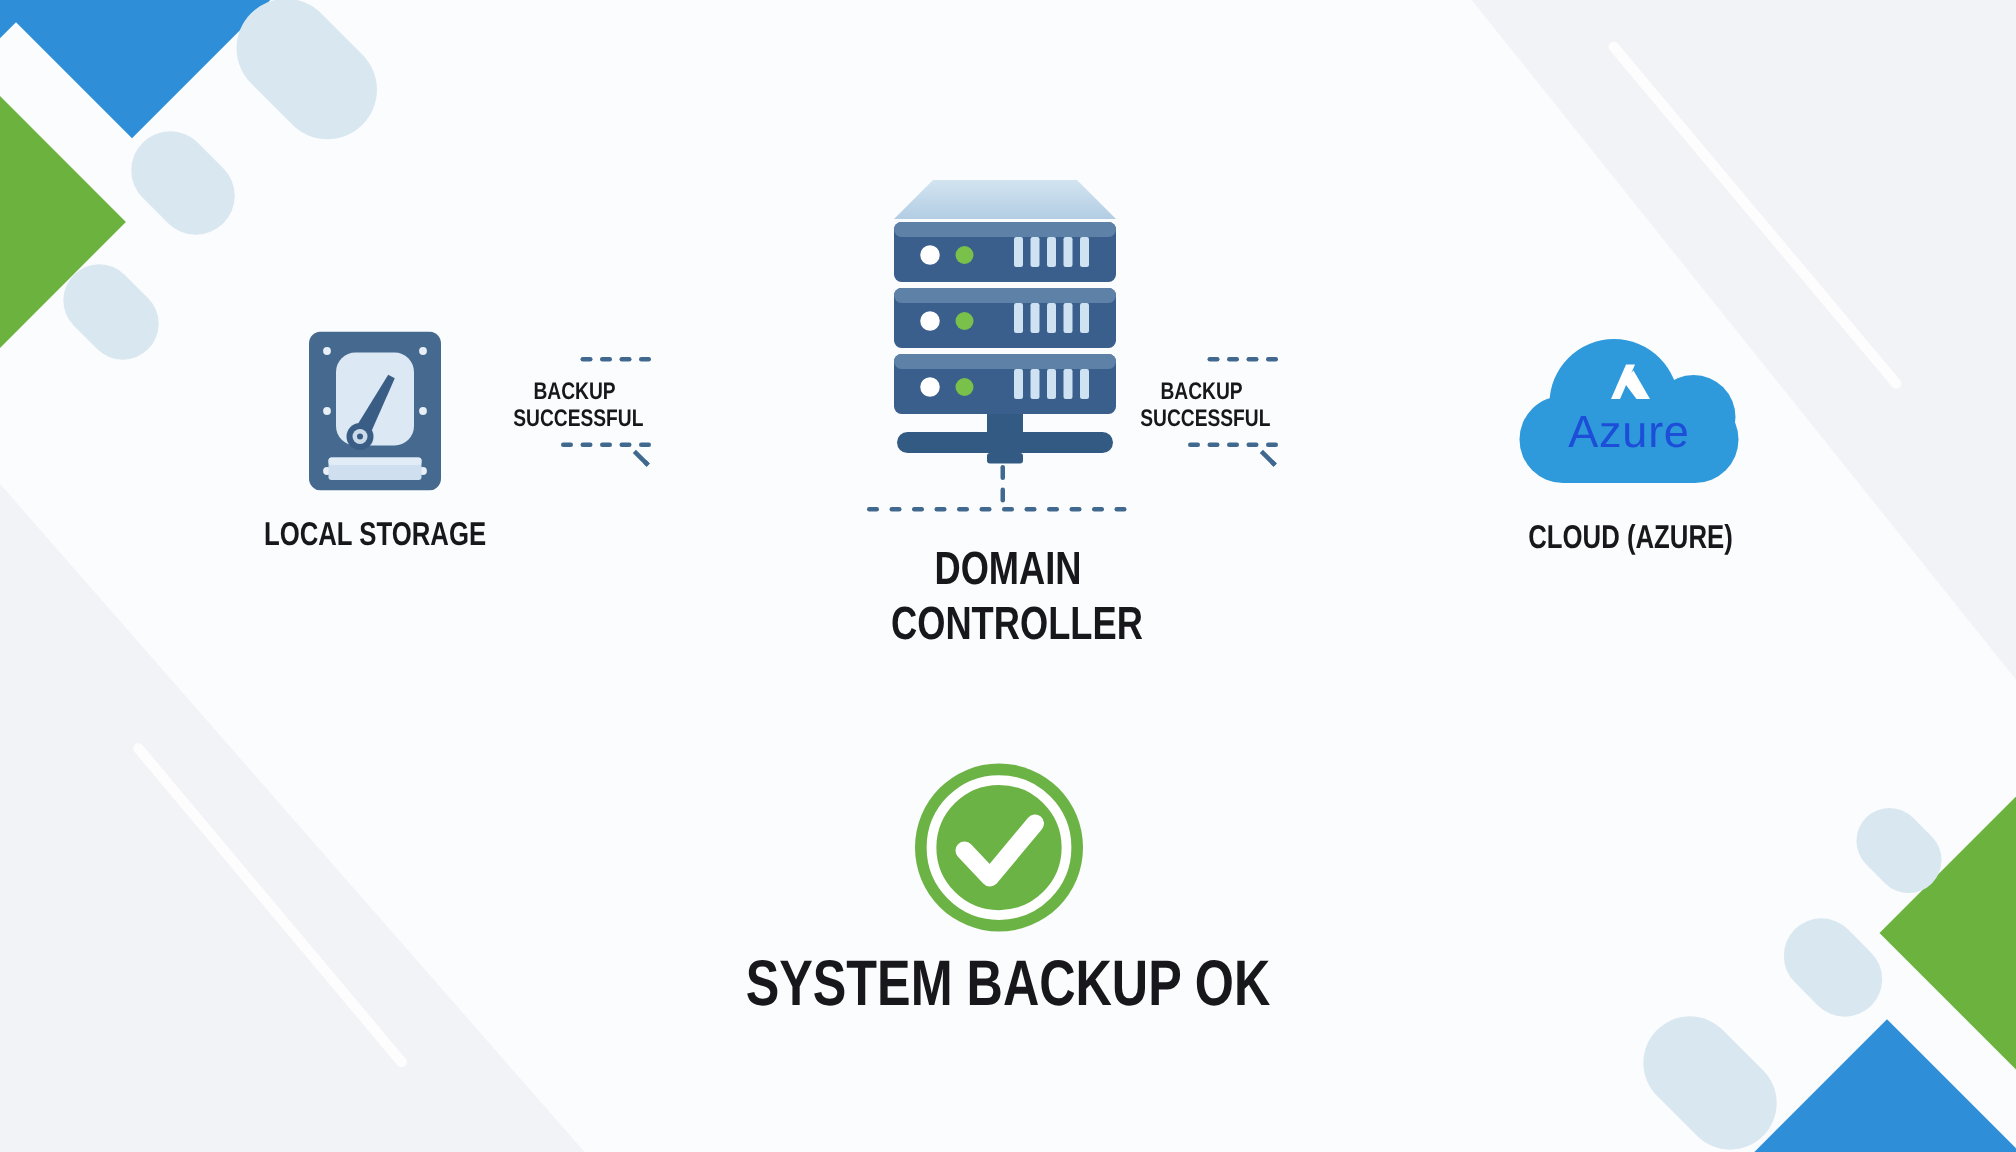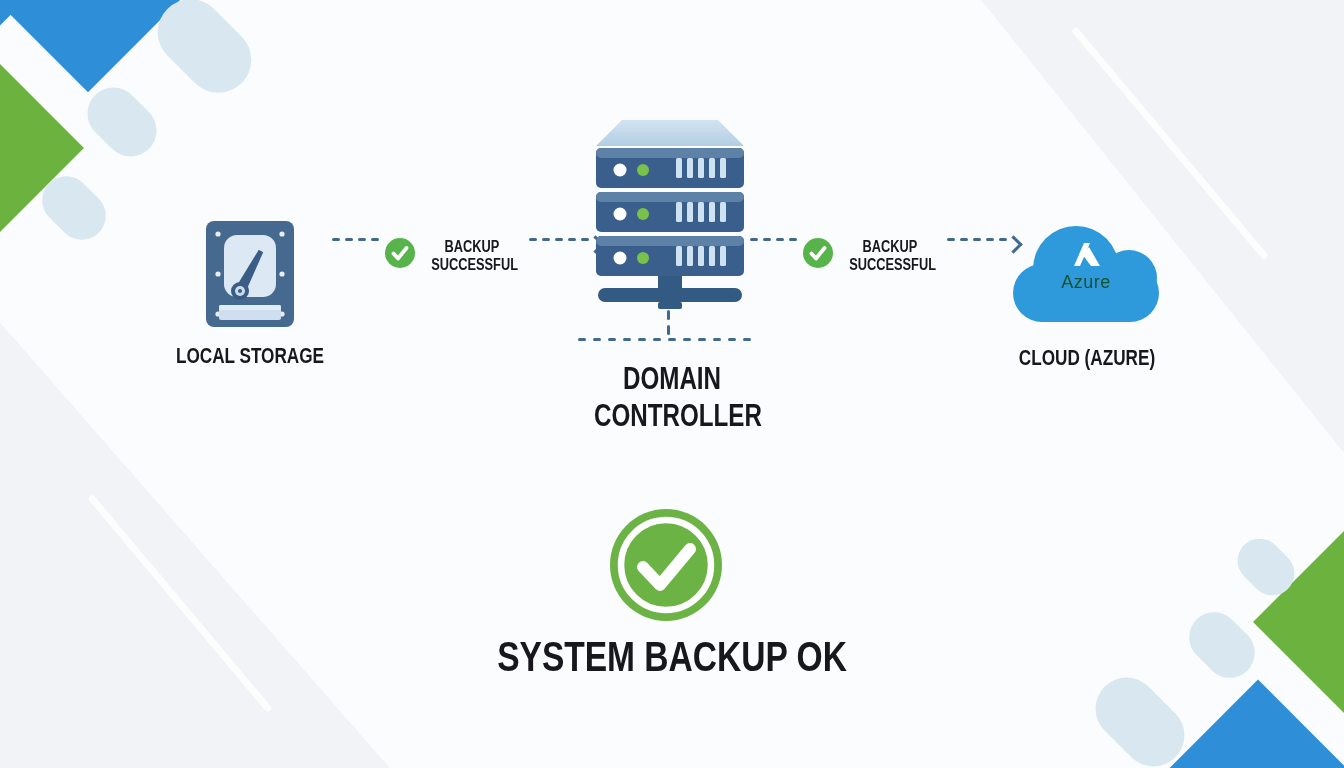--- a/index.html
+++ b/index.html
@@ -44,41 +44,41 @@
   #label-local{left:150px;top:344px;width:200px;font-size:22px;}
   #label-dc{left:572px;top:360px;width:200px;font-size:31px;line-height:37px;}
   #label-cloud{left:987px;top:346px;width:200px;font-size:22px;}
   #banner-label{left:0;top:632px;width:1344px;font-size:43px;}
   
   .abs{position:absolute;}
   #hdd-icon{left:206px;top:221px;}
   #server-icon{left:596px;top:120px;}
   #badge-icon{left:607px;top:506px;}
   
-  .conn{position:absolute;height:60px;display:flex;align-items:flex-start;gap:6px;}
+  .conn{position:absolute;height:60px;display:flex;align-items:flex-end;gap:6px;flex-direction:column;}
   #conn-1{left:332px;top:238px;}
   #conn-2{left:750px;top:238px;}
   .dash-run{display:flex;gap:5px;align-items:center;}
   .dash{width:8px;height:3px;border-radius:1.5px;background:var(--dash);}
   .vdash{width:3px;height:10px;border-radius:1.5px;background:var(--dash);}
   .arrow-head{width:10px;height:10px;border-top:3px solid var(--dash);border-right:3px solid var(--dash);
               transform:rotate(45deg);margin-left:-6px;}
   .conn-label{width:102px;font-size:16px;line-height:18px;font-weight:700;color:var(--text);
               text-align:center;transform:scaleX(0.8);}
   #server-vdashes{left:667px;top:310px;display:flex;flex-direction:column;gap:5px;align-items:center;}
   #server-hdashes{left:578px;top:338px;width:190px;display:flex;gap:7px;}
   
   .cloud{position:absolute;left:1013px;top:226px;width:146px;height:96px;}
   .cloud-part{position:absolute;background:var(--azure-blue);}
   .cloud-base{left:0;bottom:0;width:146px;height:58px;border-radius:29px;}
   .cloud-b1{left:20px;top:0;width:86px;height:86px;border-radius:50%;}
   .cloud-b2{left:88px;top:24px;width:56px;height:56px;border-radius:50%;}
   .azure-mark{position:absolute;left:56px;top:14px;}
-  .azure-word{position:absolute;left:0;top:46px;width:146px;text-align:center;color:#14532d;
-              font-size:18px;font-weight:400;letter-spacing:0.5px;}
+  .azure-word{position:absolute;left:0;top:46px;width:146px;text-align:center;color:#1d4ed8;
+              font-size:30px;font-weight:400;letter-spacing:0.5px;}
 </style>
 </head>
 <body>
 
 <div class="stage">
 
   <div class="shade shade-tr"></div>
   <div class="shade shade-bl"></div>
   <div class="streak" id="streak-1"></div>
   <div class="streak" id="streak-2"></div>

